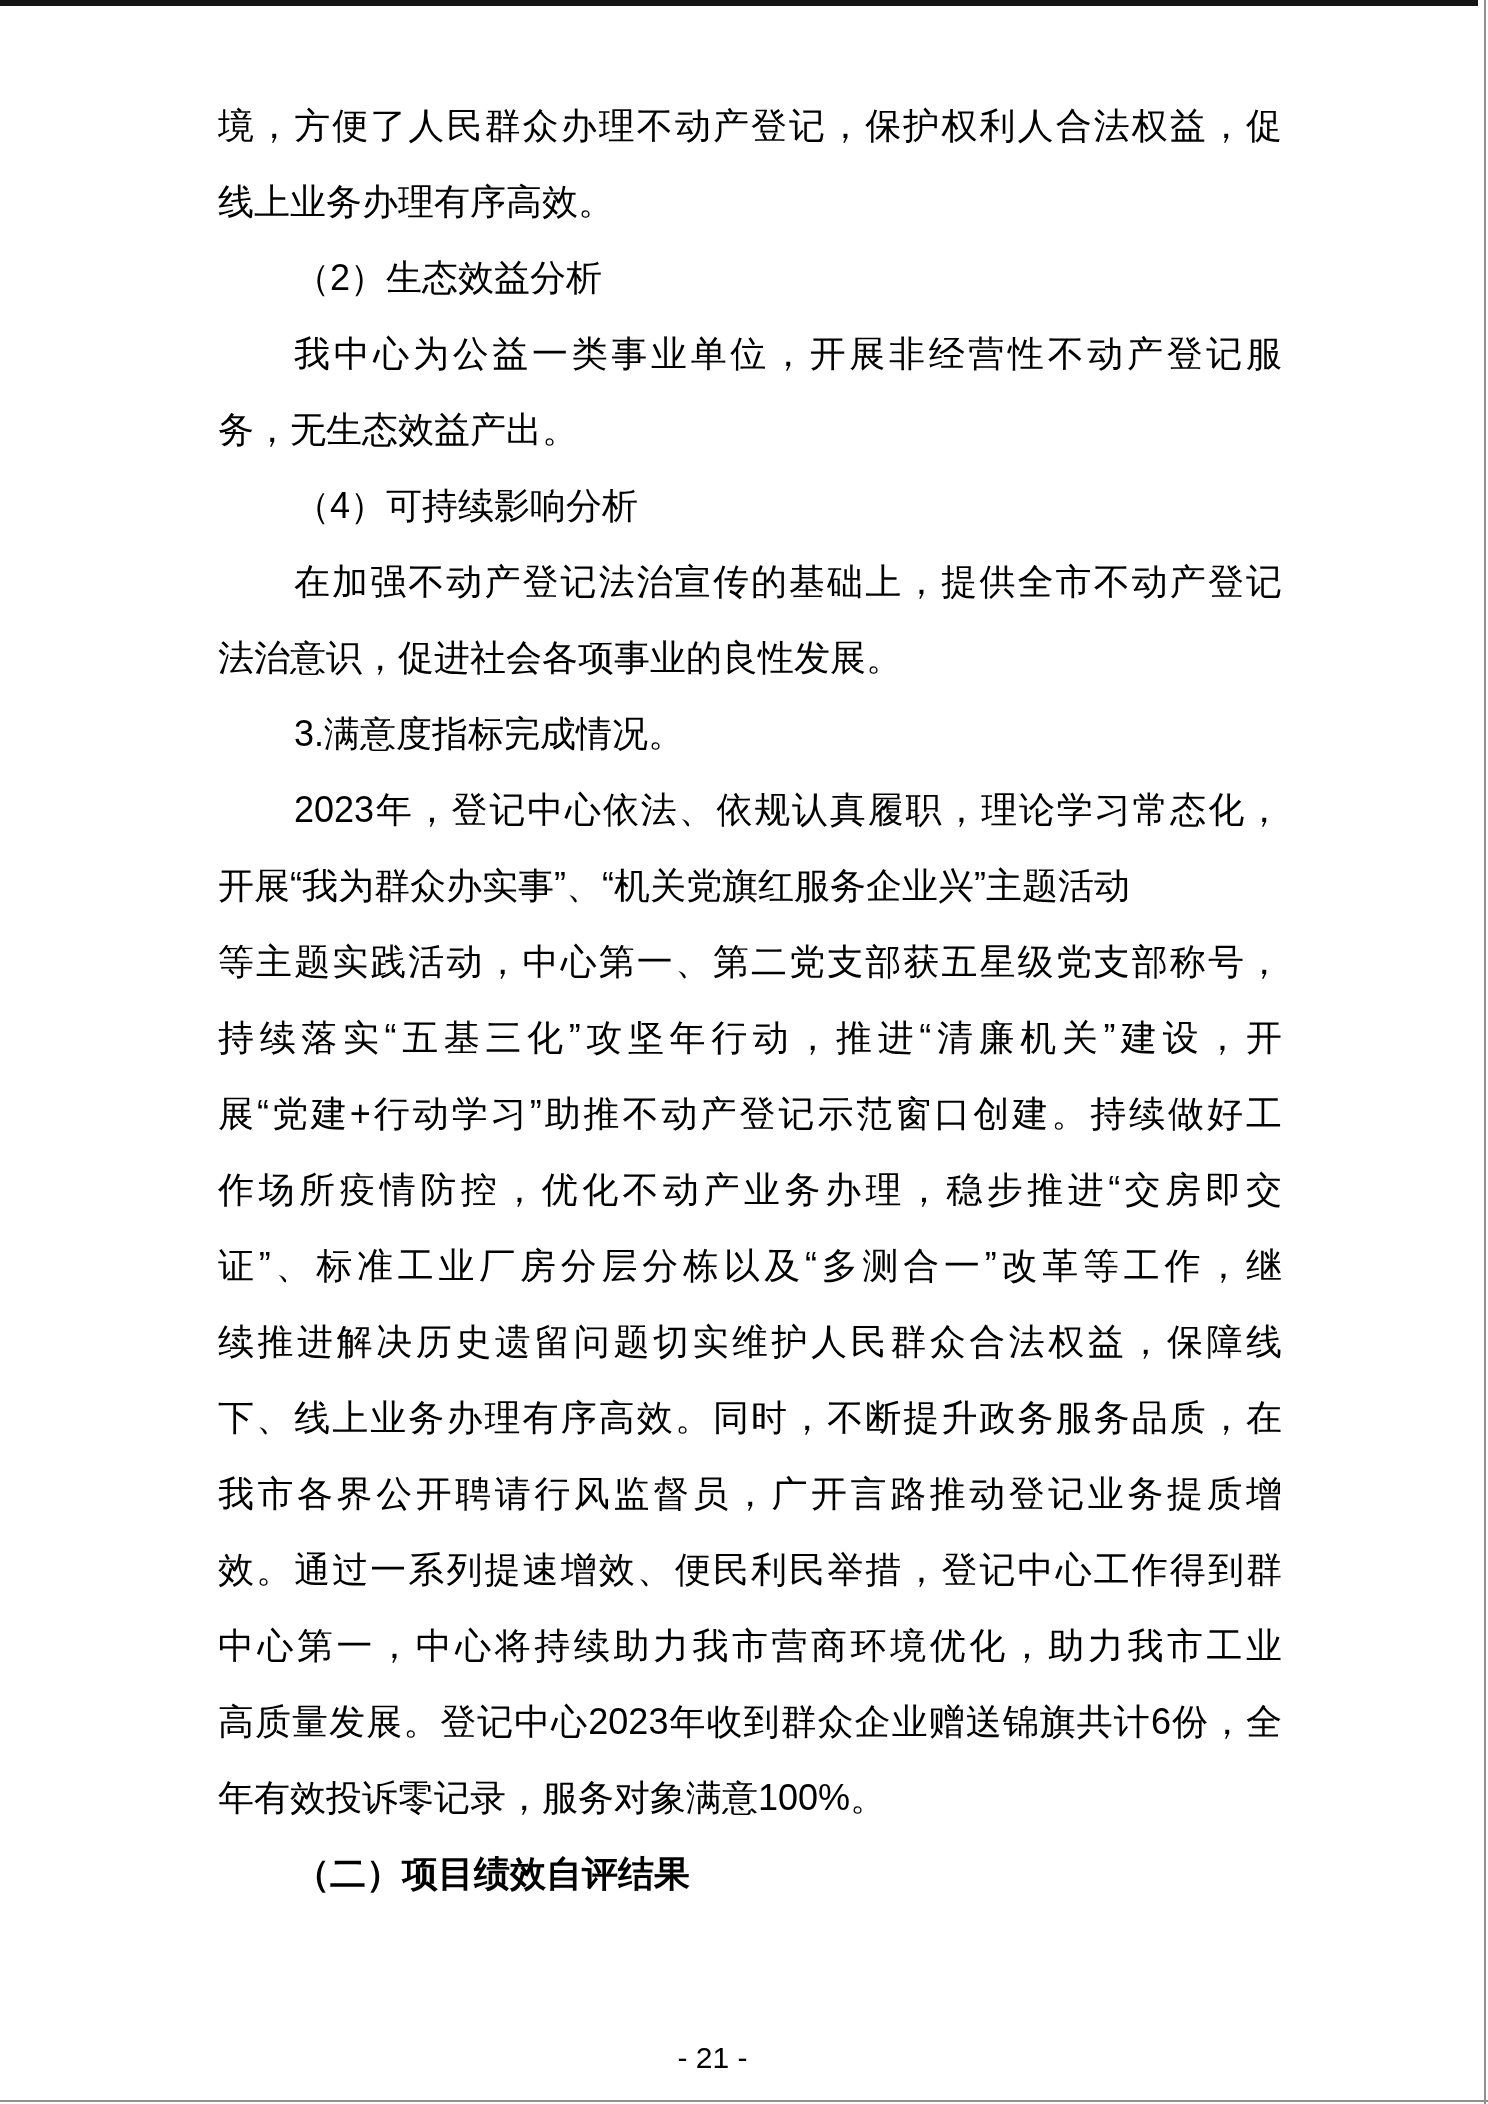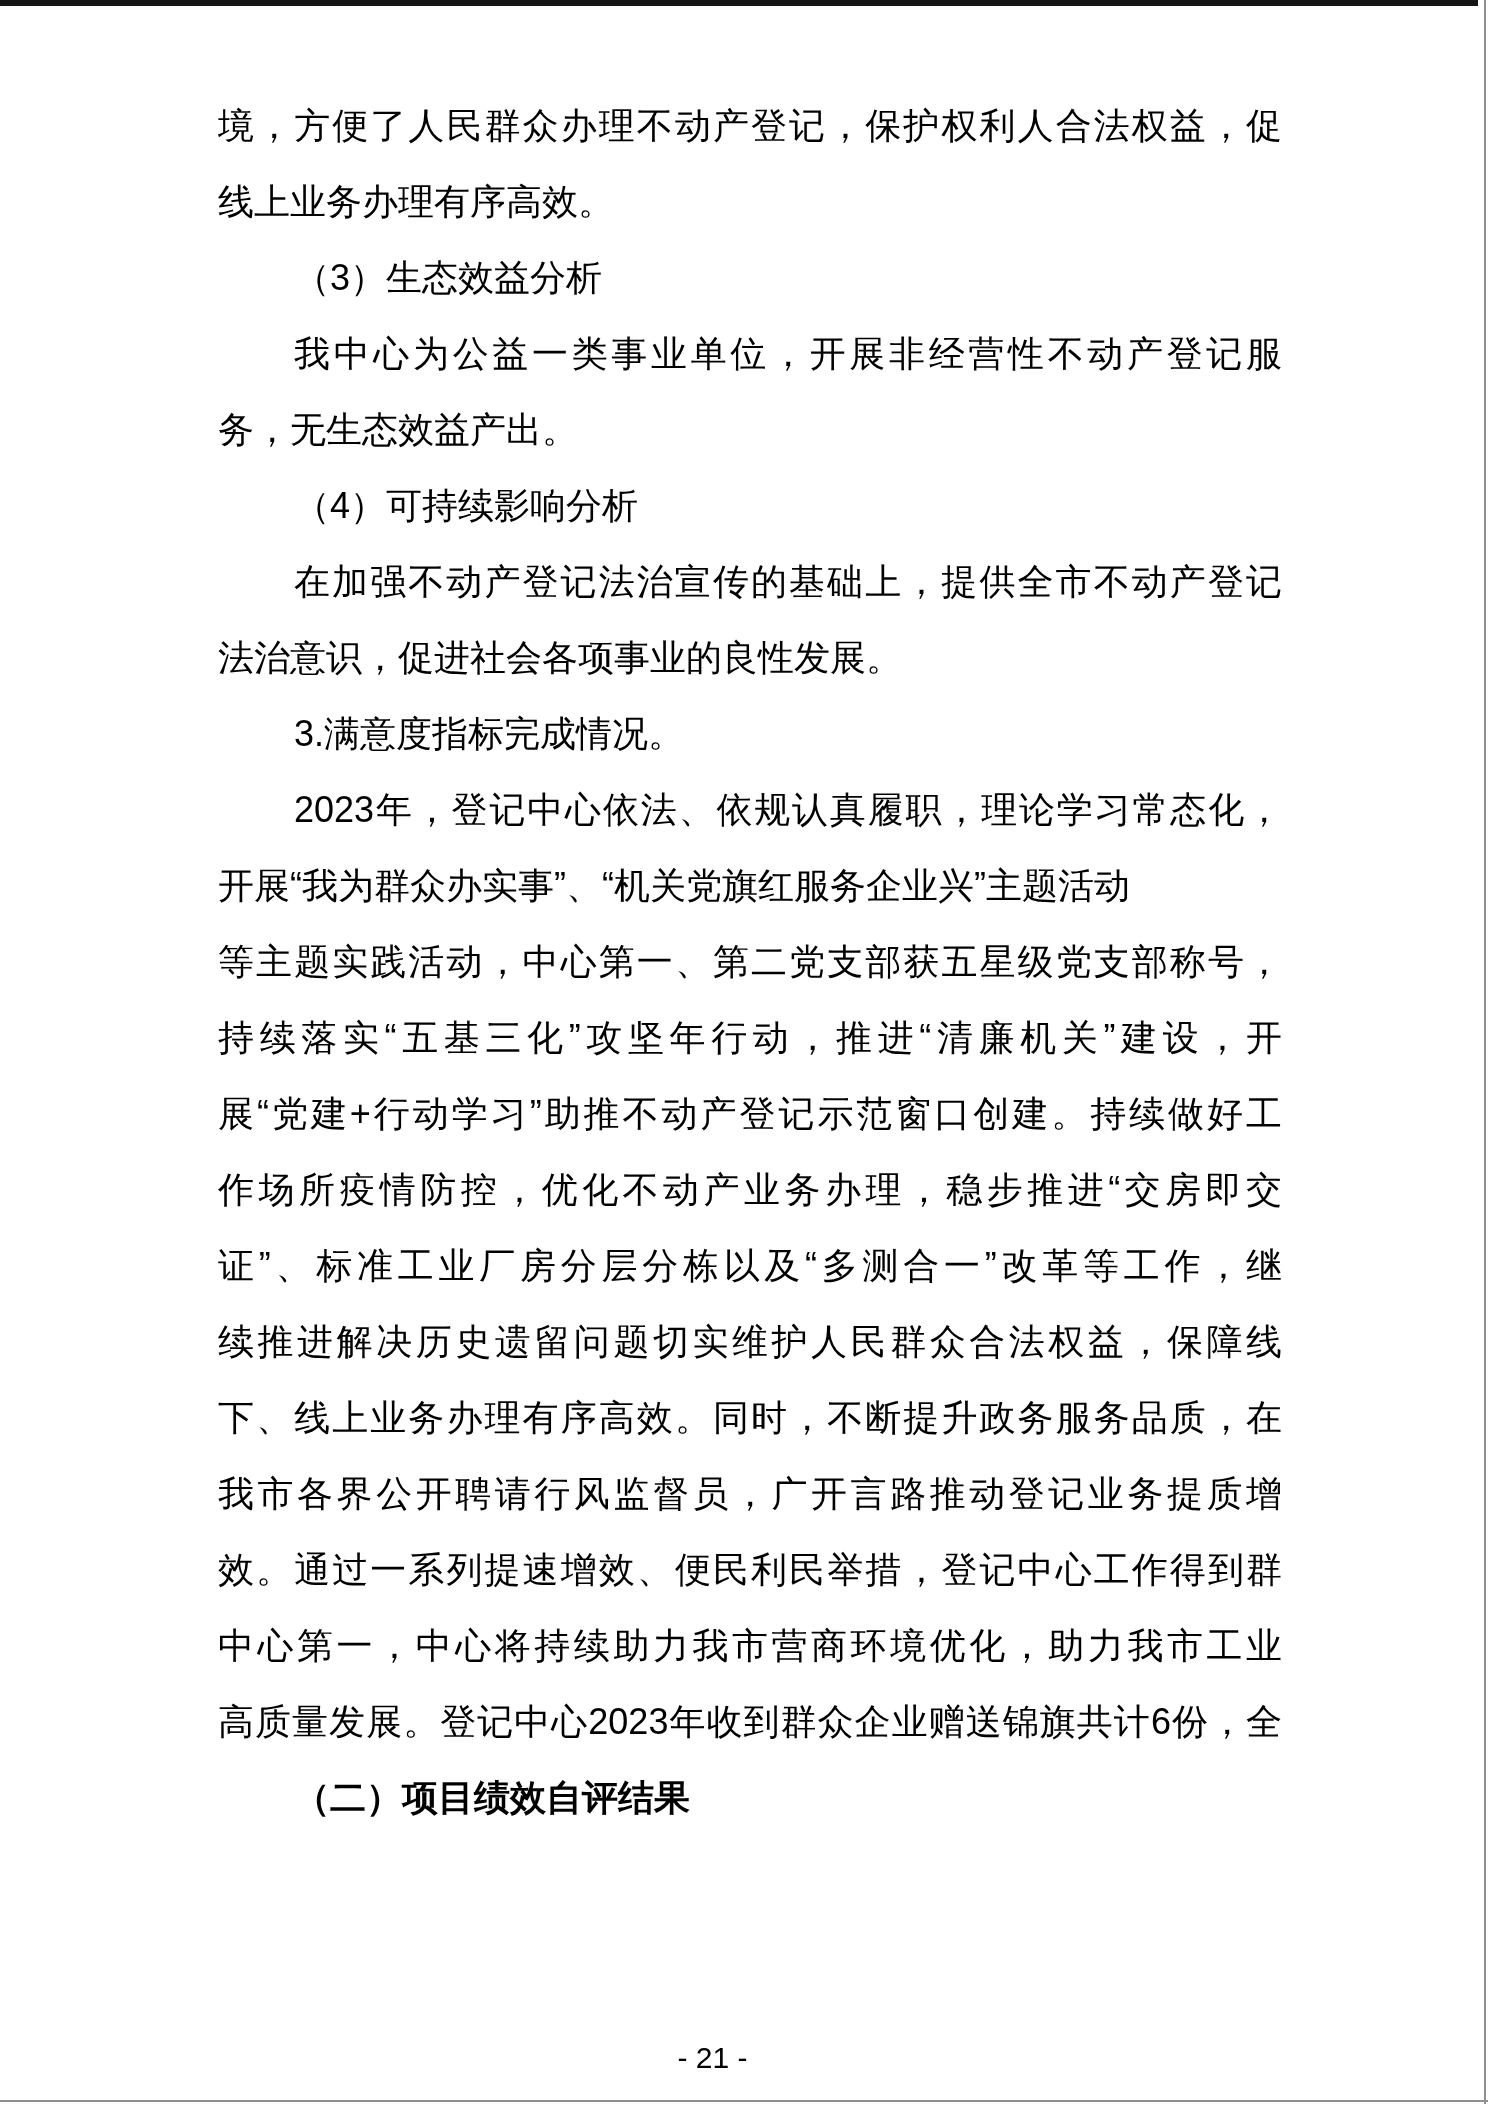--- a/index.html
+++ b/index.html
@@ -78,36 +78,37 @@
 </head>
 <body>
 
 <div class="top-bar"></div>
 <div class="right-edge"></div>
 <div class="bottom-edge"></div>
 
 <div class="content">
     <div class="line justify">境，方便了人民群众办理不动产登记，保护权利人合法权益，促</div>
     <div class="line">线上业务办理有序高效。</div>
-    <div class="line indent">（3）生态效益分析</div>
+    <div class="line indent">（2）生态效益分析</div>
     <div class="line indent justify">我中心为公益一类事业单位，开展非经营性不动产登记服</div>
     <div class="line">务，无生态效益产出。</div>
     <div class="line indent">（4）可持续影响分析</div>
     <div class="line indent justify">在加强不动产登记法治宣传的基础上，提供全市不动产登记</div>
     <div class="line">法治意识，促进社会各项事业的良性发展。</div>
     <div class="line indent">3.满意度指标完成情况。</div>
     <div class="line indent justify">2023年，登记中心依法、依规认真履职，理论学习常态化，</div>
     <div class="line">开展“我为群众办实事”、“机关党旗红服务企业兴”主题活动</div>
     <div class="line justify">等主题实践活动，中心第一、第二党支部获五星级党支部称号，</div>
     <div class="line justify">持续落实“五基三化”攻坚年行动，推进“清廉机关”建设，开</div>
     <div class="line justify">展“党建+行动学习”助推不动产登记示范窗口创建。持续做好工</div>
     <div class="line justify">作场所疫情防控，优化不动产业务办理，稳步推进“交房即交</div>
     <div class="line justify">证”、标准工业厂房分层分栋以及“多测合一”改革等工作，继</div>
     <div class="line justify">续推进解决历史遗留问题切实维护人民群众合法权益，保障线</div>
     <div class="line justify">下、线上业务办理有序高效。同时，不断提升政务服务品质，在</div>
     <div class="line justify">我市各界公开聘请行风监督员，广开言路推动登记业务提质增</div>
     <div class="line justify">效。通过一系列提速增效、便民利民举措，登记中心工作得到群</div>
     <div class="line justify">中心第一，中心将持续助力我市营商环境优化，助力我市工业</div>
     <div class="line justify">高质量发展。登记中心2023年收到群众企业赠送锦旗共计6份，全</div>
+    <div class="line">年有效投诉零记录，服务对象满意100%。</div>
     <div class="line indent bold">（二）项目绩效自评结果</div>
   </div>
 
 <div class="footer">- 21 -</div>
 
 </body></html>

